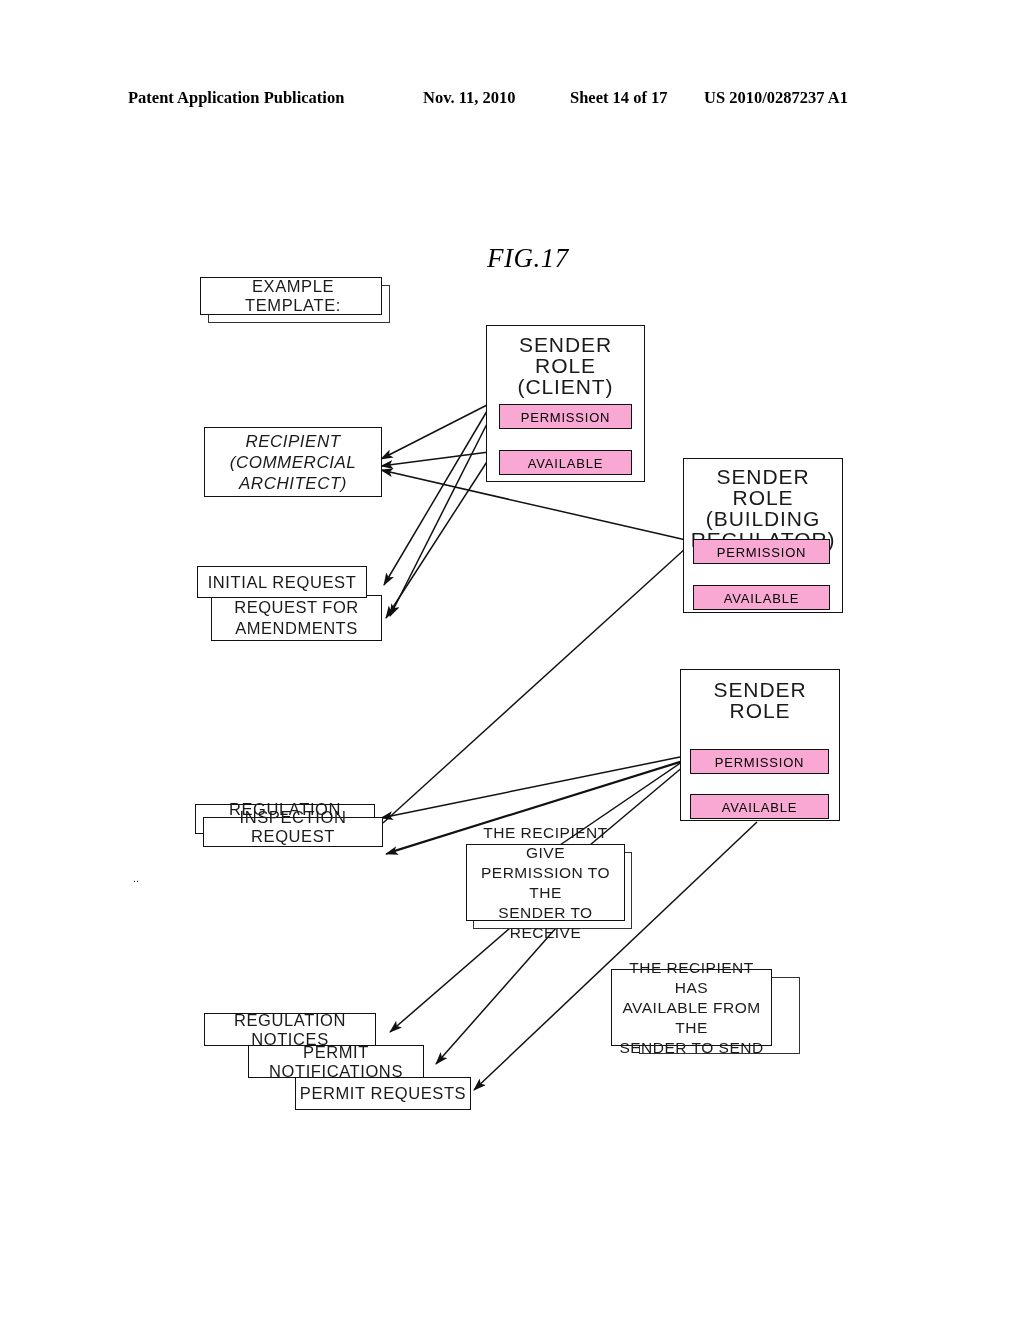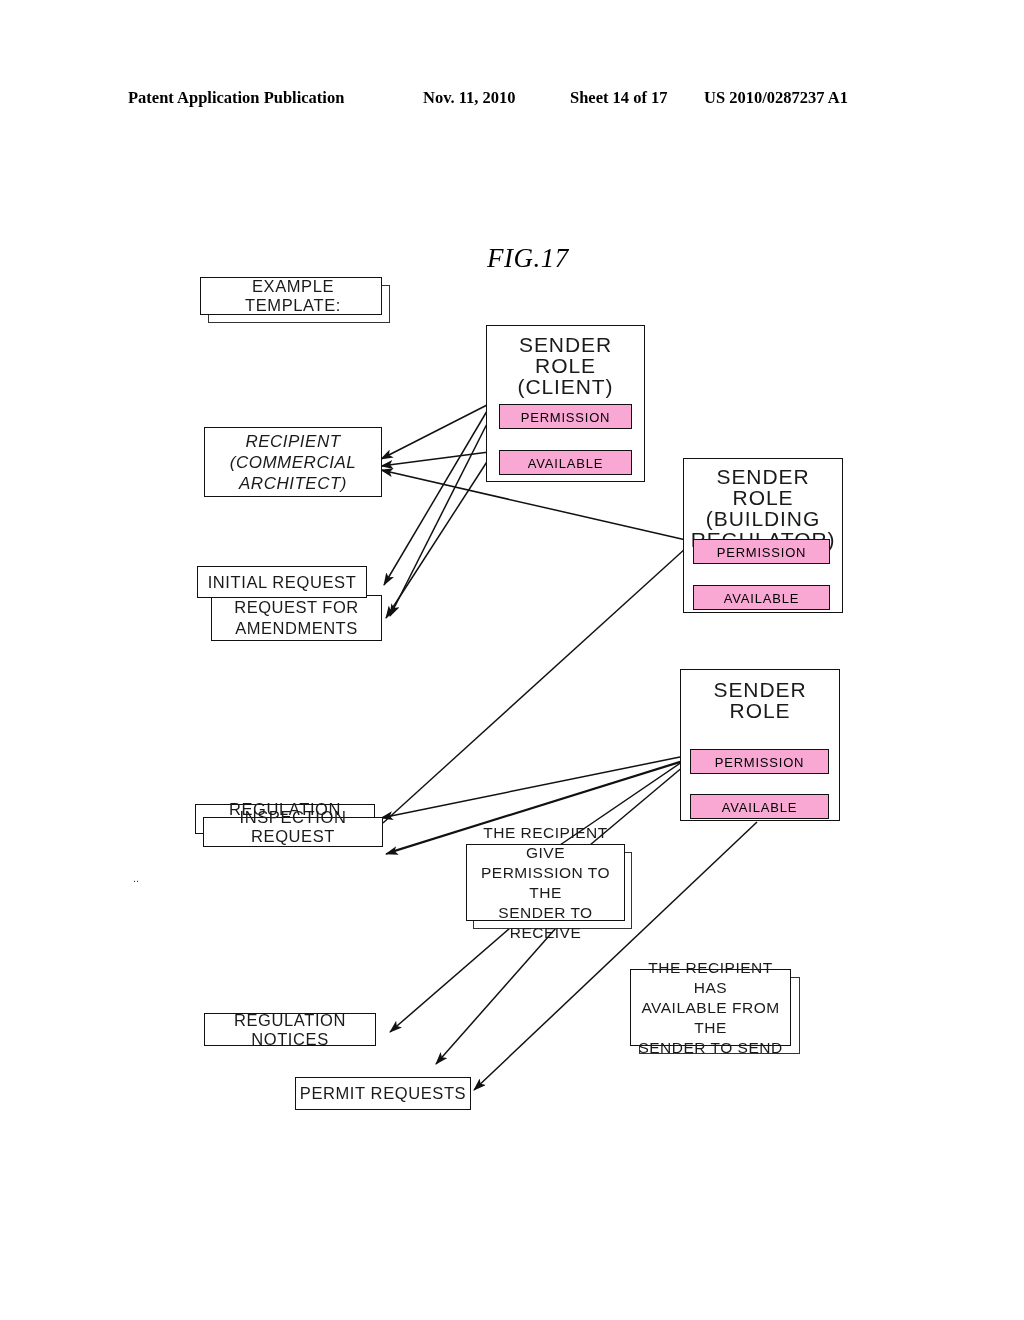--- a/index.html
+++ b/index.html
@@ -255,26 +255,29 @@
   </div>
 
   <div class="shadowframe" style="left:473px; top:852px; width:159px; height:77px;"></div>
   <div class="node msg-box" style="left:466px; top:844px; width:159px; height:77px;">
     <span class="txt">THE RECIPIENT GIVE
 PERMISSION TO THE
 SENDER TO RECEIVE</span>
   </div>
 
   <div class="shadowframe" style="left:639px; top:977px; width:161px; height:77px;"></div>
-  <div class="node msg-box" style="left:630px; top:969px; width:161px; height:77px;">
+  <div class="node msg-box" style="left:611px; top:969px; width:161px; height:77px;">
     <span class="txt">THE RECIPIENT HAS
 AVAILABLE FROM THE
 SENDER TO SEND</span>
   </div>
 
   <div class="node label-box" style="left:204px; top:1013px; width:172px; height:33px;">
     <span class="txt">REGULATION NOTICES</span>
   </div>
+  <div class="node label-box" style="left:248px; top:1045px; width:176px; height:33px;">
+    <span class="txt">PERMIT NOTIFICATIONS</span>
+  </div>
   <div class="node label-box" style="left:295px; top:1077px; width:176px; height:33px;">
     <span class="txt">PERMIT REQUESTS</span>
   </div>
 
 </div>
 
 </body></html>

